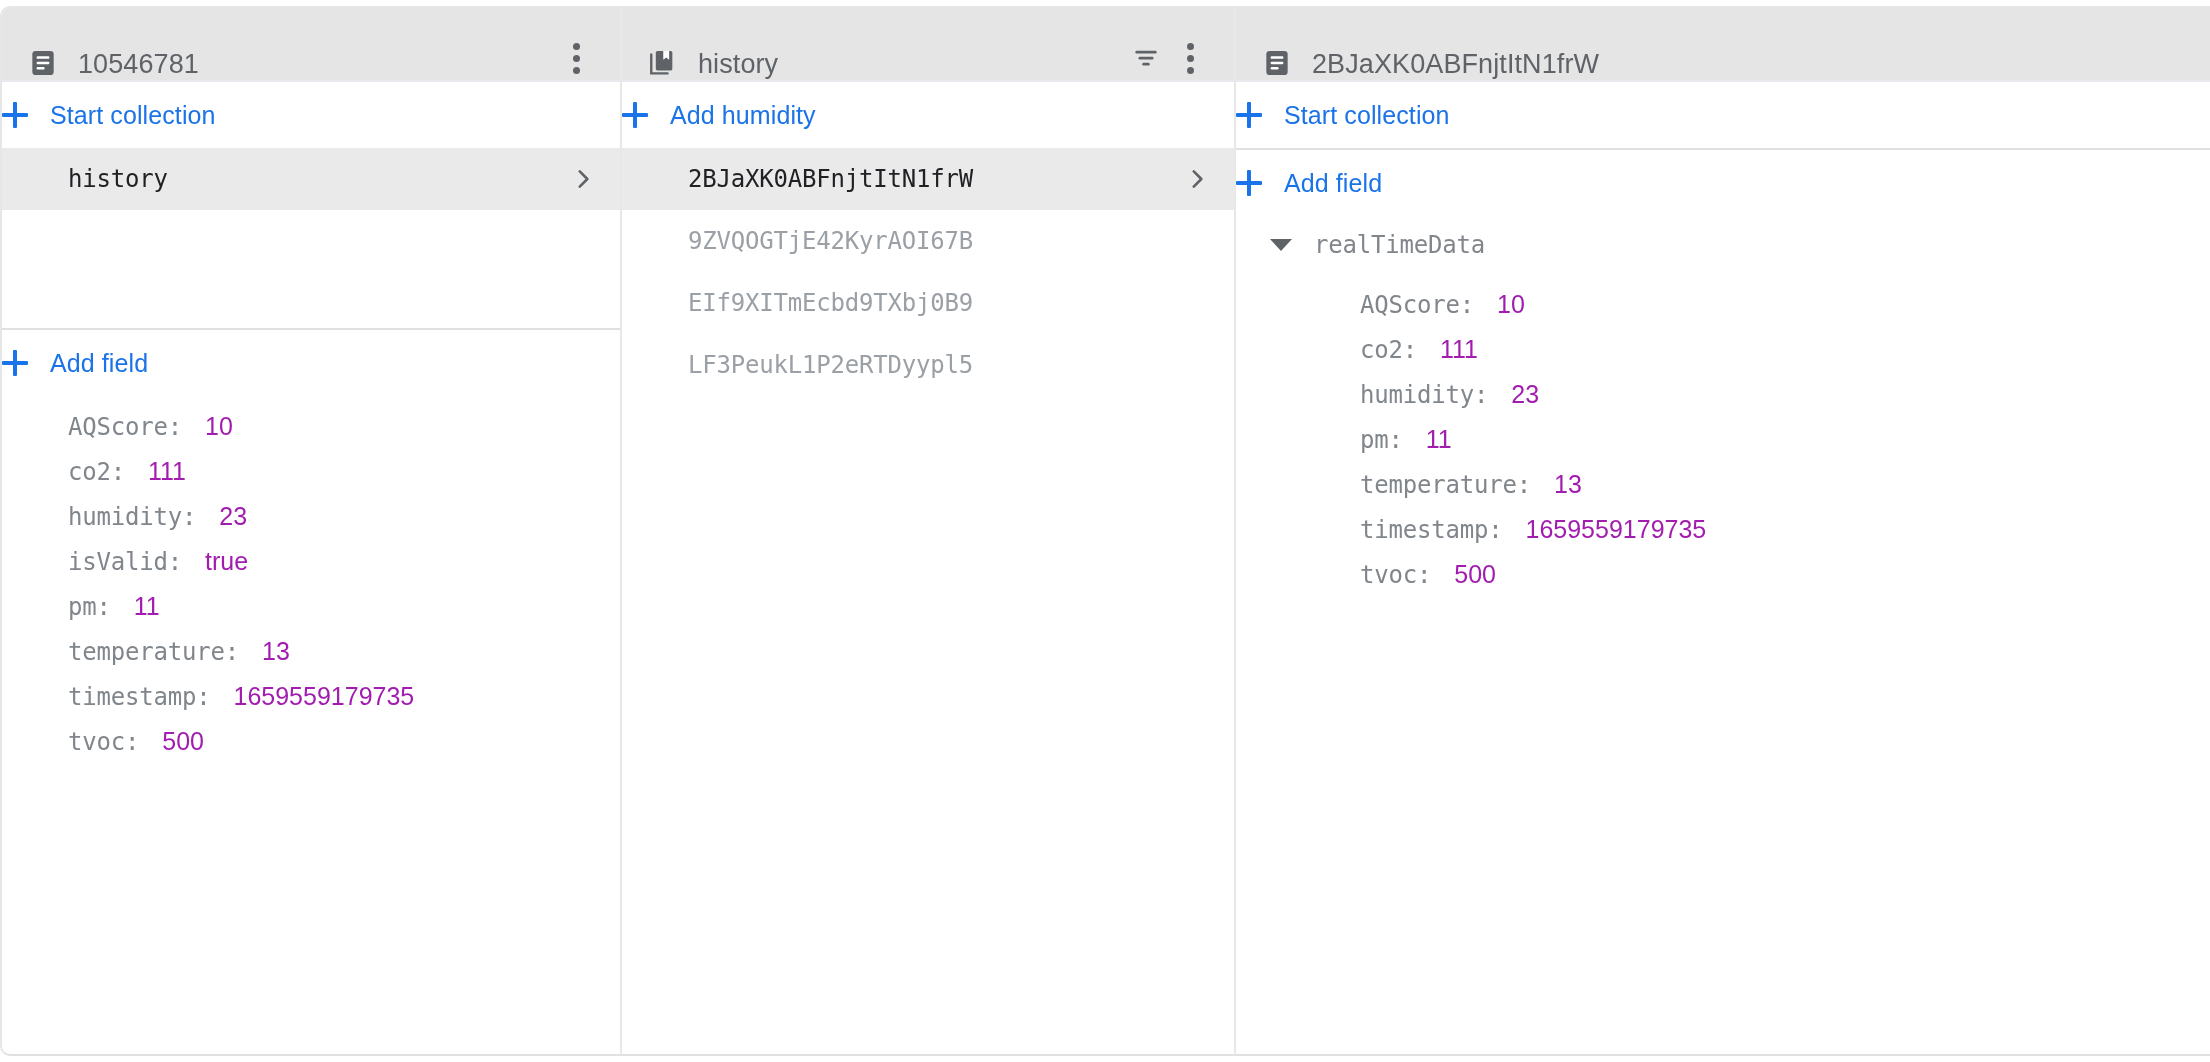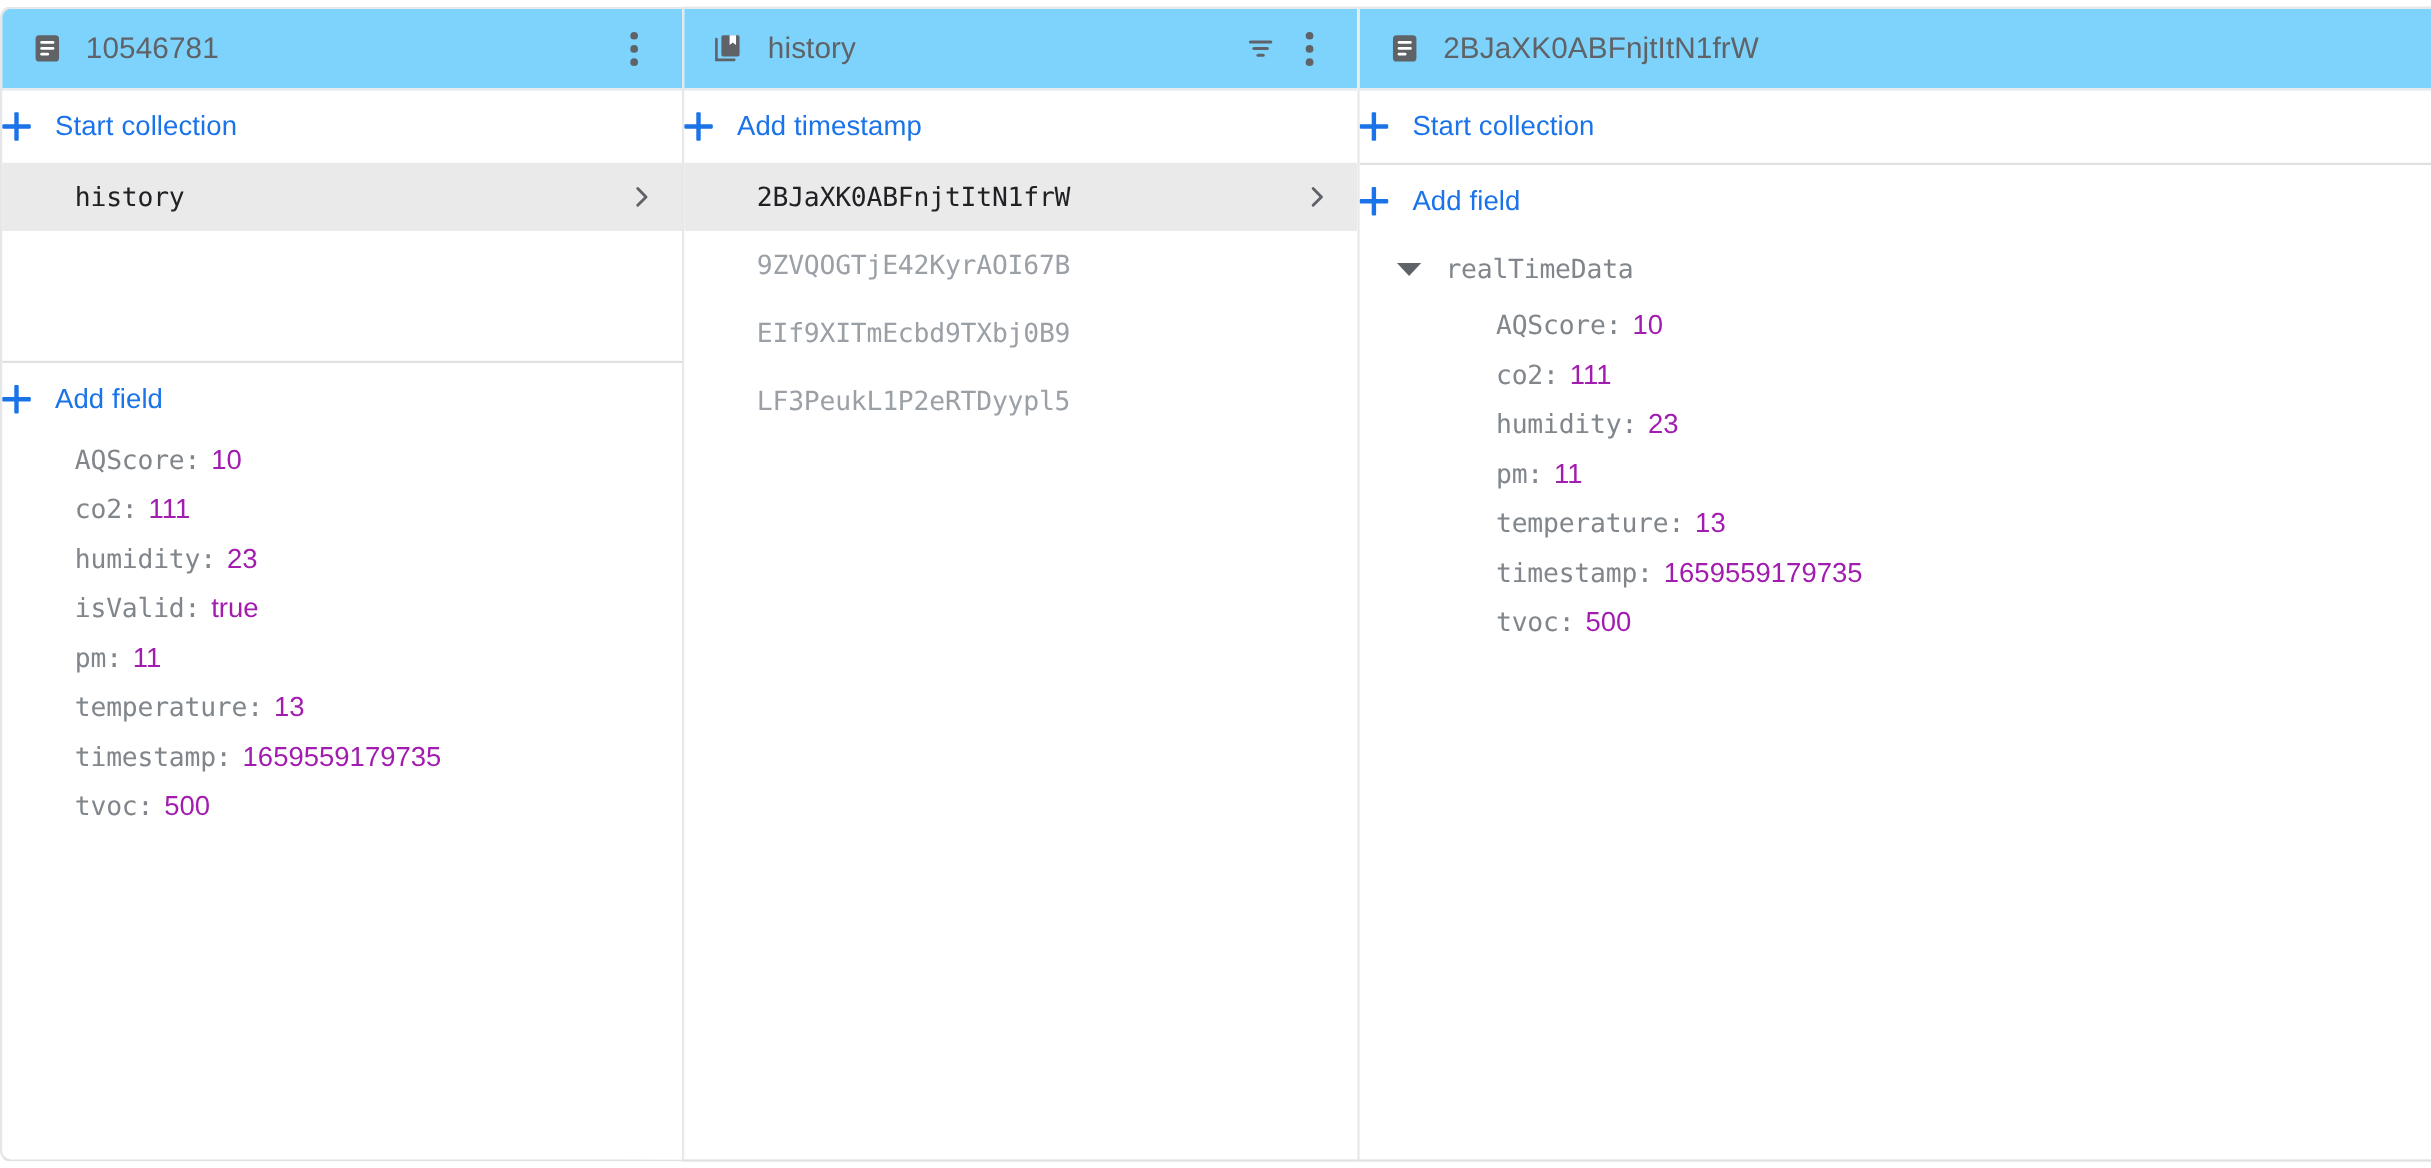--- a/index.html
+++ b/index.html
@@ -59,24 +59,24 @@
     border-left: 2px solid #e8e8e8;
     border-bottom: 2px solid #e0e0e0;
     margin-top: 6px;
     height: 1050px;
   }
 
   
   .panel-header {
     height: 74px;
     min-height: 74px;
-    background: #7dd3fc;
+    background: #e5e5e5;
     border-bottom: 2px solid #e8eaed;
     display: flex;
-    align-items: center;
+    align-items: flex-end;
     padding: 0 22px 0 24px;
     box-sizing: border-box;
   }
   .header-icon {
     width: 34px;
     height: 34px;
     margin-right: 18px;
     flex: 0 0 auto;
     display: flex;
     align-items: center;
@@ -174,24 +174,25 @@
     background: #e0e0e0;
     width: 100%;
     flex: 0 0 auto;
   }
   .spacer-flex { flex: 1 1 auto; }
 
   
   .fields { padding-top: 8px; }
   .field-row {
     display: flex;
-    align-items: flex-start;
+    align-items: center;
     height: 45px;
     padding-left: 66px;
     box-sizing: border-box;
+    gap: 13px;
   }
   .field-row.nested { padding-left: 124px; }
   .field-key {
     font-family: "DejaVu Sans Mono", monospace;
     font-size: 24px;
     color: #80868b;
     letter-spacing: -0.2px;
     white-space: pre;
   }
   .field-val {
@@ -338,21 +339,21 @@
         <span class="dots">
             <i></i>
             <i></i>
             <i></i>
           </span>
       </span>
     </div>
 
     <div class="action-row">
       <span class="plus"></span>
-      <span class="action-label">Add timestamp</span>
+      <span class="action-label">Add humidity</span>
     </div>
 
     <div class="list-row selected">
       <span class="list-label">2BJaXK0ABFnjtItN1frW</span>
       <span class="row-spacer"></span>
       <span class="chevron">
         <svg width="26" height="26" viewBox="0 0 24 24" aria-hidden="true">
           <path d="M9 5l7 7-7 7" fill="none" stroke="#5f6368" stroke-width="2.4" stroke-linecap="round" stroke-linejoin="round"></path>
         </svg>
       </span>

